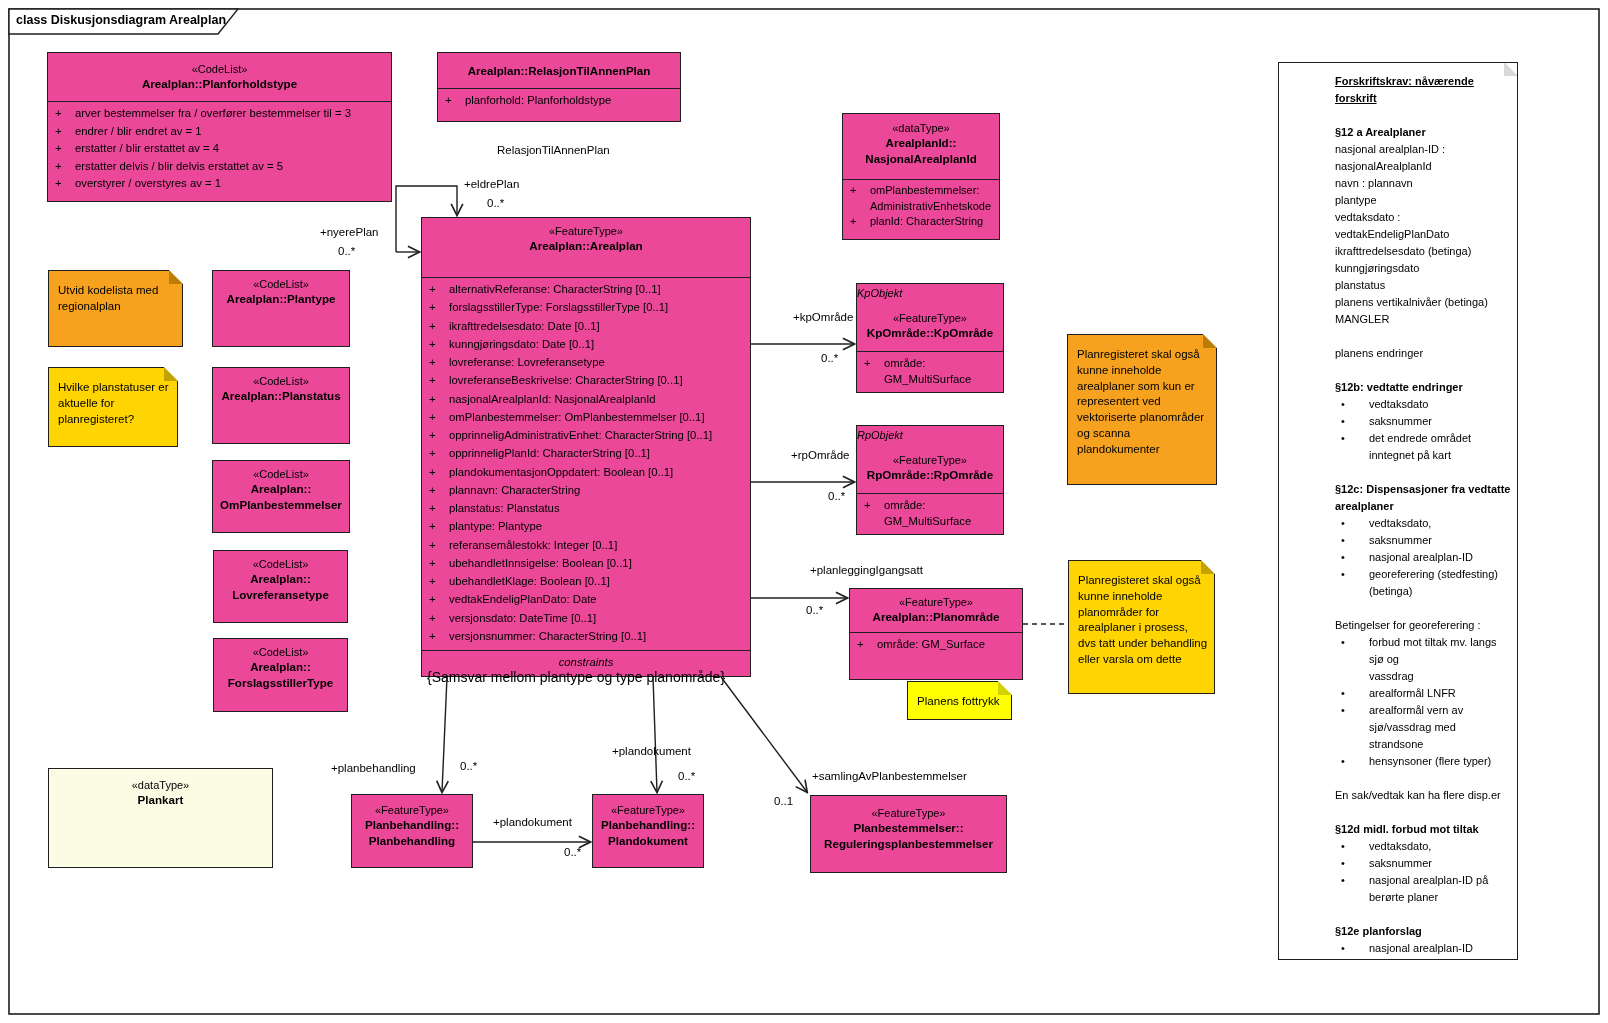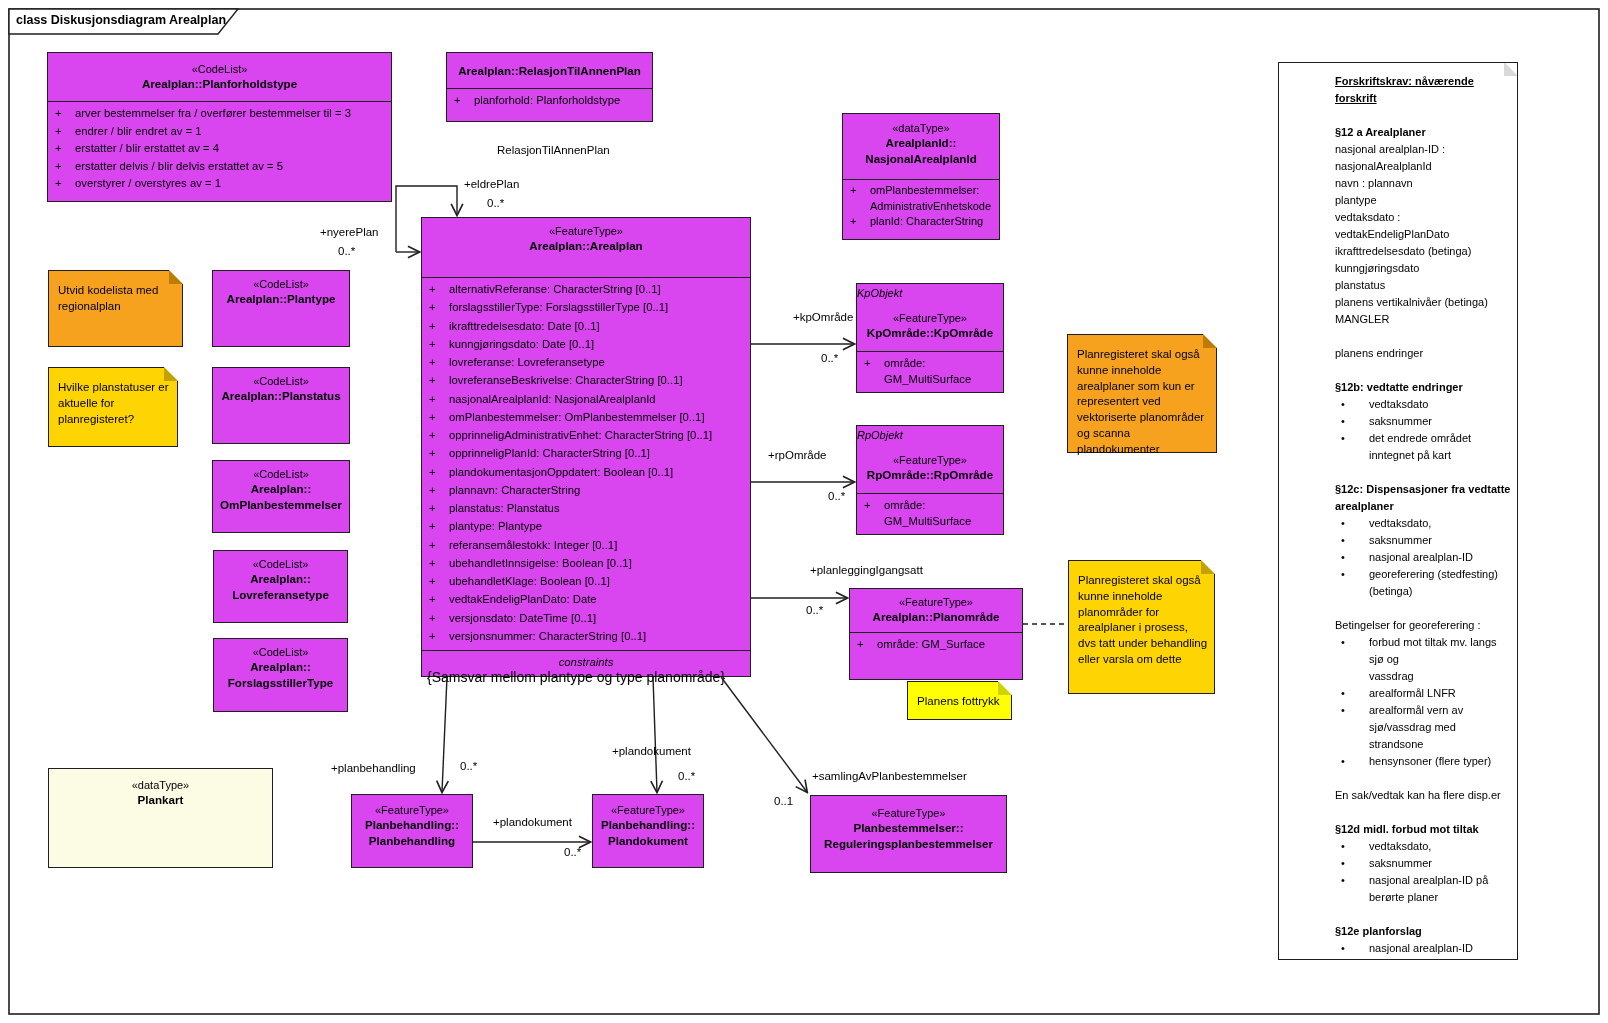--- a/index.html
+++ b/index.html
@@ -1,19 +1,19 @@
 <!DOCTYPE html>
 <html><head>
 <meta charset="utf-8">
 <style>
   html,body{margin:0;padding:0;background:#ffffff;}
   body{width:1608px;height:1023px;position:relative;font-family:"Liberation Sans",sans-serif;color:#000;overflow:hidden;}
 
   
-  .uml{position:absolute;background:#d946ef;border:1.4px solid #1f1f1f;box-sizing:border-box;z-index:2;}
+  .uml{position:absolute;background:#ec4899;border:1.4px solid #1f1f1f;box-sizing:border-box;z-index:2;}
   .hdr{text-align:center;padding-top:6px;padding-bottom:7px;}
   .stereo{font-size:11px;line-height:14px;}
   .cname{font-size:11.6px;font-weight:bold;line-height:16px;}
   .corner{font-style:italic;font-size:11px;text-align:left;padding:3px 6px 0 0;height:15px;}
   .attrs{border-top:1.4px solid #1f1f1f;padding:3px 3px 2px 7px;}
   .attr{display:flex;font-size:11.3px;line-height:17.5px;}
   .attr .plus{flex:0 0 20px;}
   .attr .txt{flex:1;min-width:0;}
 
   #c-planforhold .hdr{padding-top:9px;padding-bottom:9px;}
@@ -107,21 +107,21 @@
         <span class="plus">+</span>
         <span class="txt">erstatter delvis / blir delvis erstattet av  = 5</span>
       </div>
       <div class="attr">
         <span class="plus">+</span>
         <span class="txt">overstyrer / overstyres av = 1</span>
       </div>
     </div>
 </div>
 
-<div class="uml" id="c-relasjon" style="left:446px;top:52px;width:207px;height:70px">
+<div class="uml" id="c-relasjon" style="left:437px;top:52px;width:244px;height:70px">
   <div class="hdr">
     <div>
         <div class="cname">Arealplan::RelasjonTilAnnenPlan</div>
       </div>
   </div>
   <div class="attrs">
       <div class="attr">
         <span class="plus">+</span>
         <span class="txt">planforhold: Planforholdstype</span>
       </div>
@@ -378,21 +378,21 @@
 </div>
 
 <div class="note orange" id="n-utvid" style="left:48px;top:270px;width:135px;height:77px">
   <span>Utvid kodelista med regionalplan</span>
 </div>
 
 <div class="note gold" id="n-hvilke" style="left:48px;top:367px;width:130px;height:80px">
   <span>Hvilke planstatuser er aktuelle for planregisteret?</span>
 </div>
 
-<div class="note orange" id="n-vektor" style="left:1067px;top:334px;width:150px;height:119px">
+<div class="note orange" id="n-vektor" style="left:1067px;top:334px;width:150px;height:151px">
   <span>Planregisteret skal også kunne inneholde arealplaner som kun er representert ved vektoriserte planområder og scanna plandokumenter</span>
 </div>
 
 <div class="note gold" id="n-prosess" style="left:1068px;top:560px;width:147px;height:134px">
   <span>Planregisteret skal også kunne inneholde planområder for arealplaner i prosess, dvs tatt under behandling eller varsla om dette</span>
 </div>
 
 <div class="note bright" id="n-fottrykk" style="left:907px;top:681px;width:105px;height:39px">
   <span>Planens fottrykk</span>
 </div>
@@ -499,21 +499,21 @@
 </div>
 
 <div id="edge-labels">
     <div class="elabel" style="left: 497px; top: 144px;">RelasjonTilAnnenPlan</div>
     <div class="elabel" style="left: 464px; top: 178px;">+eldrePlan</div>
     <div class="elabel" style="left: 487px; top: 197px;">0..*</div>
     <div class="elabel" style="left: 320px; top: 226px;">+nyerePlan</div>
     <div class="elabel" style="left: 338px; top: 245px;">0..*</div>
     <div class="elabel" style="left: 793px; top: 311px;">+kpOmråde</div>
     <div class="elabel" style="left: 821px; top: 352px;">0..*</div>
-    <div class="elabel" style="left: 768px; top: 449px;">+rpOmråde</div>
+    <div class="elabel" style="left: 791px; top: 449px;">+rpOmråde</div>
     <div class="elabel" style="left: 828px; top: 490px;">0..*</div>
     <div class="elabel" style="left: 810px; top: 564px;">+planleggingIgangsatt</div>
     <div class="elabel" style="left: 806px; top: 604px;">0..*</div>
     <div class="elabel" style="left: 331px; top: 762px;">+planbehandling</div>
     <div class="elabel" style="left: 460px; top: 760px;">0..*</div>
     <div class="elabel" style="left: 612px; top: 745px;">+plandokument</div>
     <div class="elabel" style="left: 678px; top: 770px;">0..*</div>
     <div class="elabel" style="left: 493px; top: 816px;">+plandokument</div>
     <div class="elabel" style="left: 564px; top: 846px;">0..*</div>
     <div class="elabel" style="left: 812px; top: 770px;">+samlingAvPlanbestemmelser</div>

